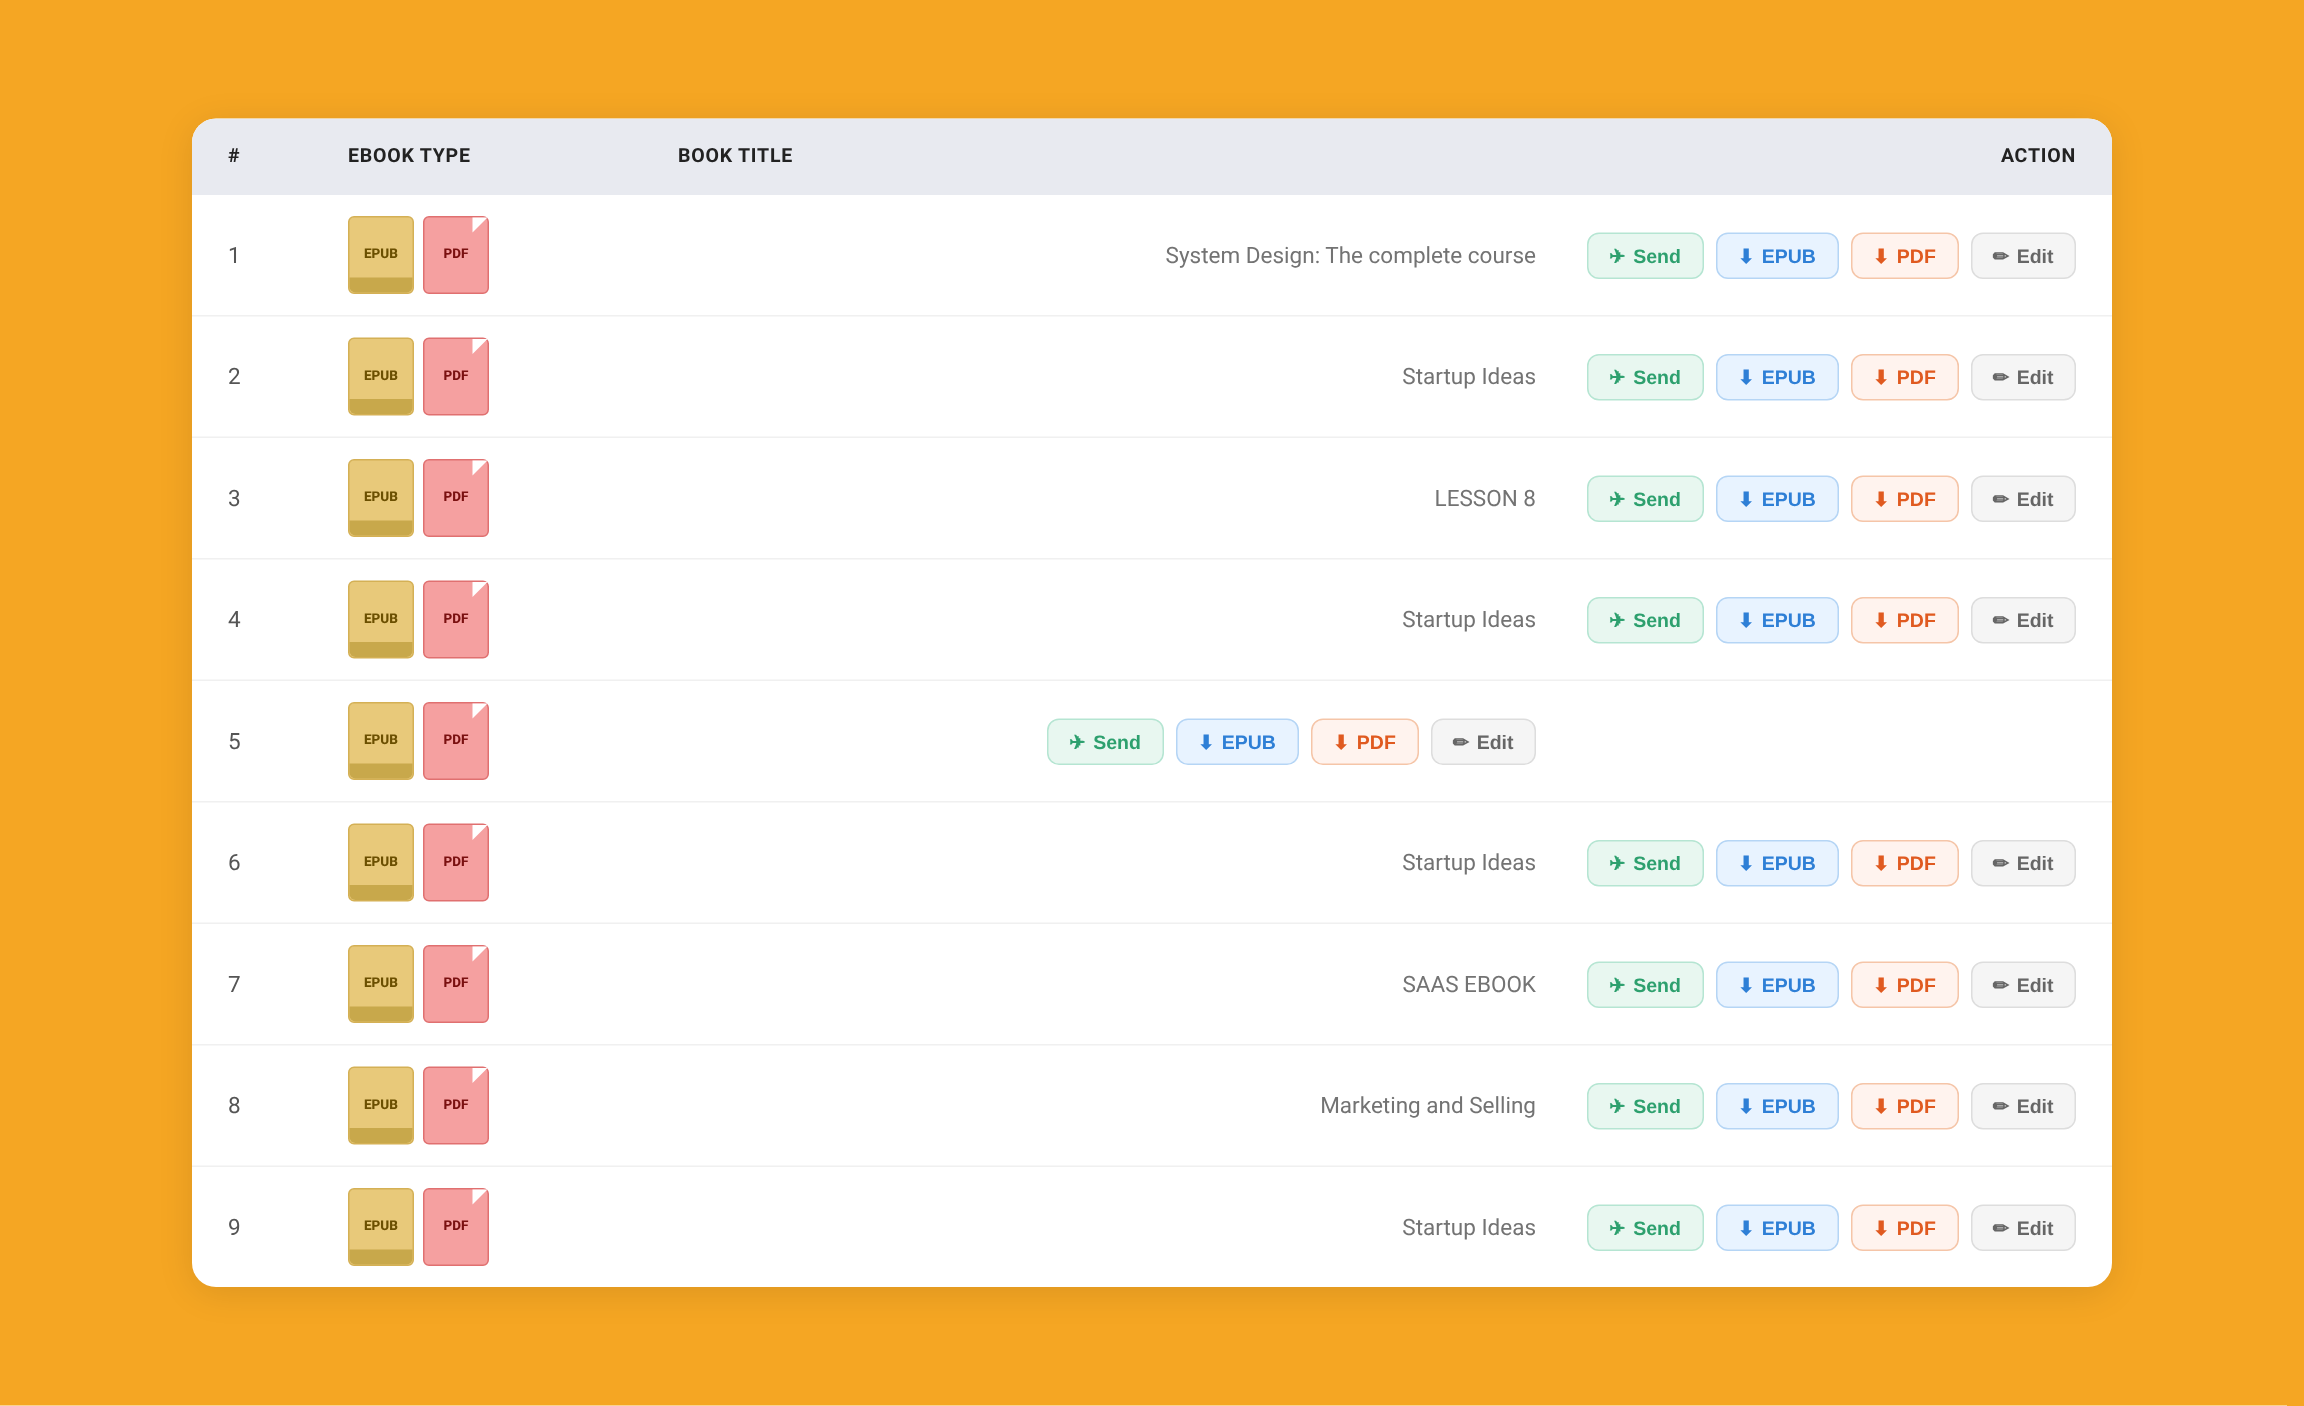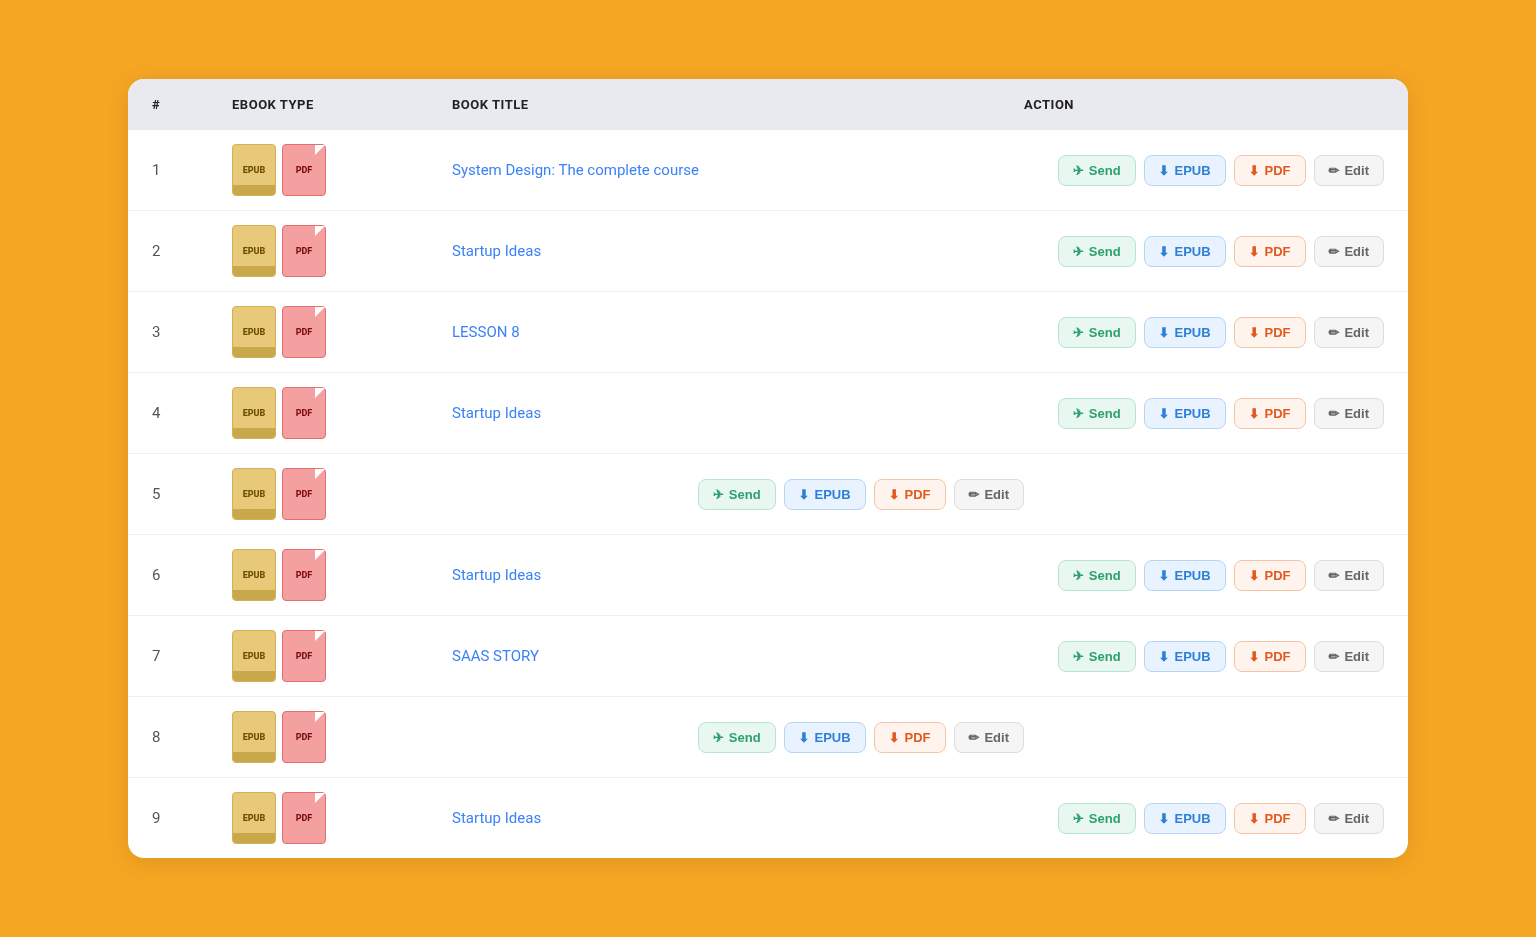--- a/index.html
+++ b/index.html
@@ -28,21 +28,21 @@
       align-items: center;
     }
     .table-header .col-label {
       font-size: 13px;
       font-weight: 700;
       color: #222;
       letter-spacing: 0.04em;
       text-transform: uppercase;
     }
     .table-header .col-action {
-      text-align: left;
+      text-align: right;
     }
     .table-row {
       display: grid;
       grid-template-columns: 80px 220px 1fr 360px;
       padding: 14px 24px;
       align-items: center;
       border-bottom: 1px solid #f0f0f0;
     }
     .table-row:last-child {
       border-bottom: none;
@@ -110,21 +110,22 @@
     }
     .pdf-label {
       font-size: 9px;
       font-weight: 800;
       color: #7a1010;
       position: relative;
       z-index: 1;
     }
     .book-title {
       font-size: 15px;
-      color: #3b82f6;
+      color: #737373;
+      text-align: right;
     }
     .action-buttons {
       display: flex;
       gap: 8px;
       justify-content: flex-end;
       align-items: center;
     }
     .btn {
       display: inline-flex;
       align-items: center;
@@ -354,21 +355,21 @@
       <div class="table-row">
     <div class="row-number">7</div>
     <div class="ebook-icons">
       <div class="epub-icon">
         <span class="epub-label">EPUB</span>
       </div>
       <div class="pdf-icon">
         <span class="pdf-label">PDF</span>
       </div>
     </div>
-    <div class="book-title">SAAS STORY</div>
+    <div class="book-title">SAAS EBOOK</div>
     <div class="action-buttons">
       <button class="btn btn-send">
         <span class="btn-icon">✈</span>
         <span>Send</span>
       </button>
       <button class="btn btn-epub">
         <span class="btn-icon">⬇</span>
         <span>EPUB</span>
       </button>
       <button class="btn btn-pdf">
@@ -384,20 +385,21 @@
       <div class="table-row">
     <div class="row-number">8</div>
     <div class="ebook-icons">
       <div class="epub-icon">
         <span class="epub-label">EPUB</span>
       </div>
       <div class="pdf-icon">
         <span class="pdf-label">PDF</span>
       </div>
     </div>
+    <div class="book-title">Marketing and Selling</div>
     <div class="action-buttons">
       <button class="btn btn-send">
         <span class="btn-icon">✈</span>
         <span>Send</span>
       </button>
       <button class="btn btn-epub">
         <span class="btn-icon">⬇</span>
         <span>EPUB</span>
       </button>
       <button class="btn btn-pdf">

